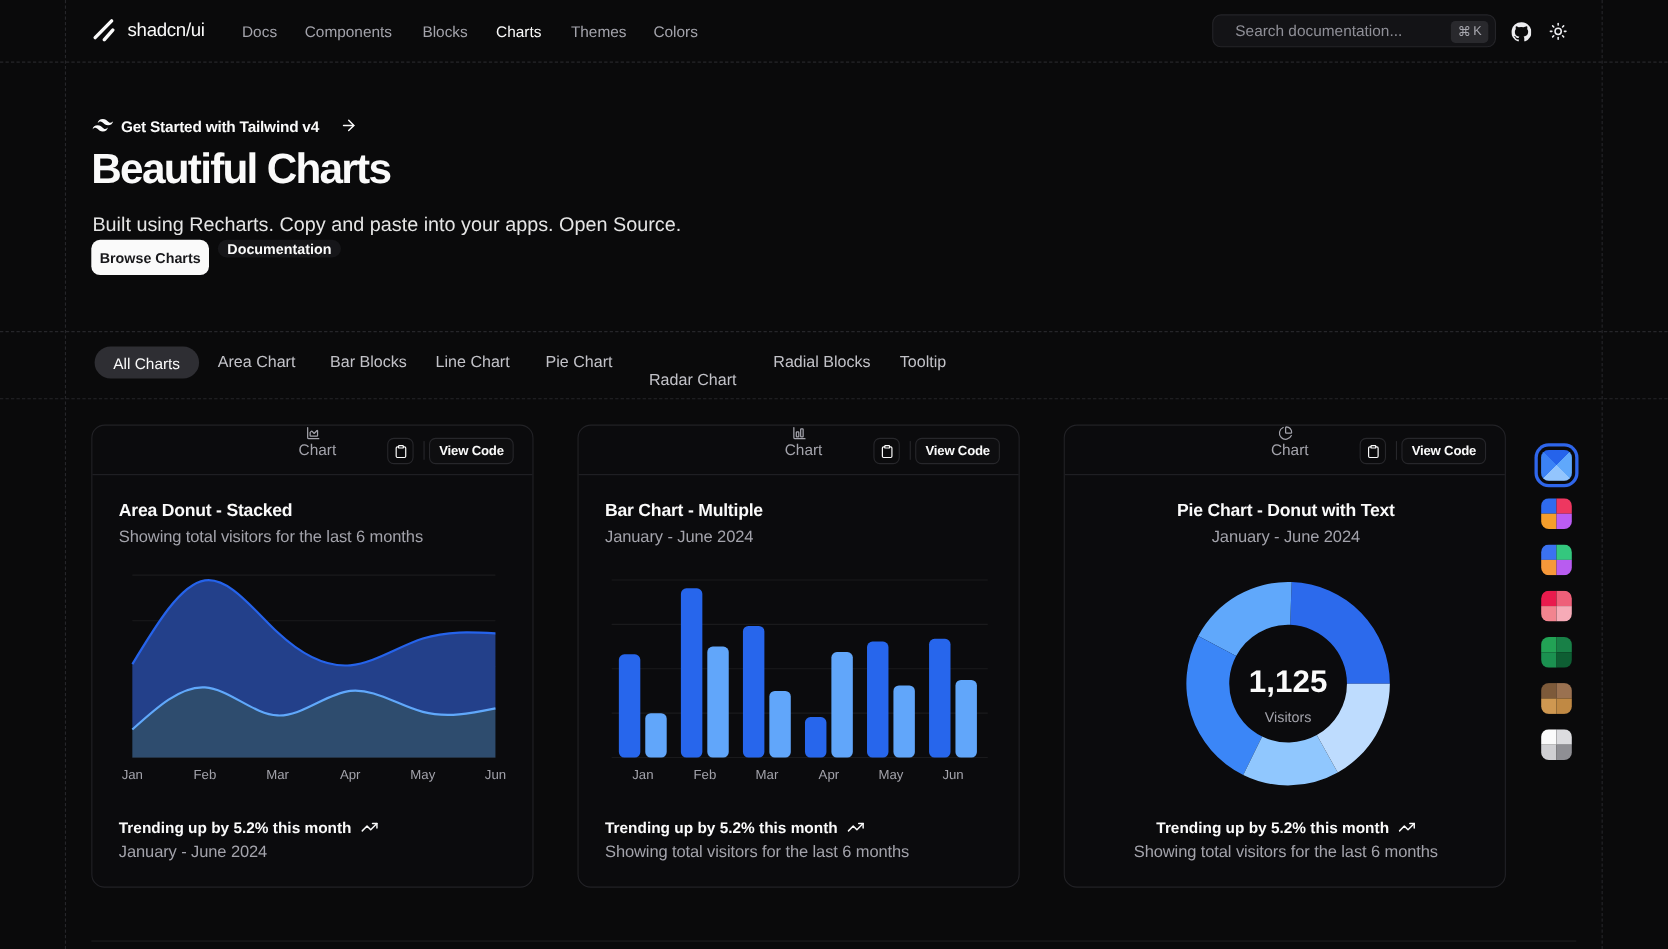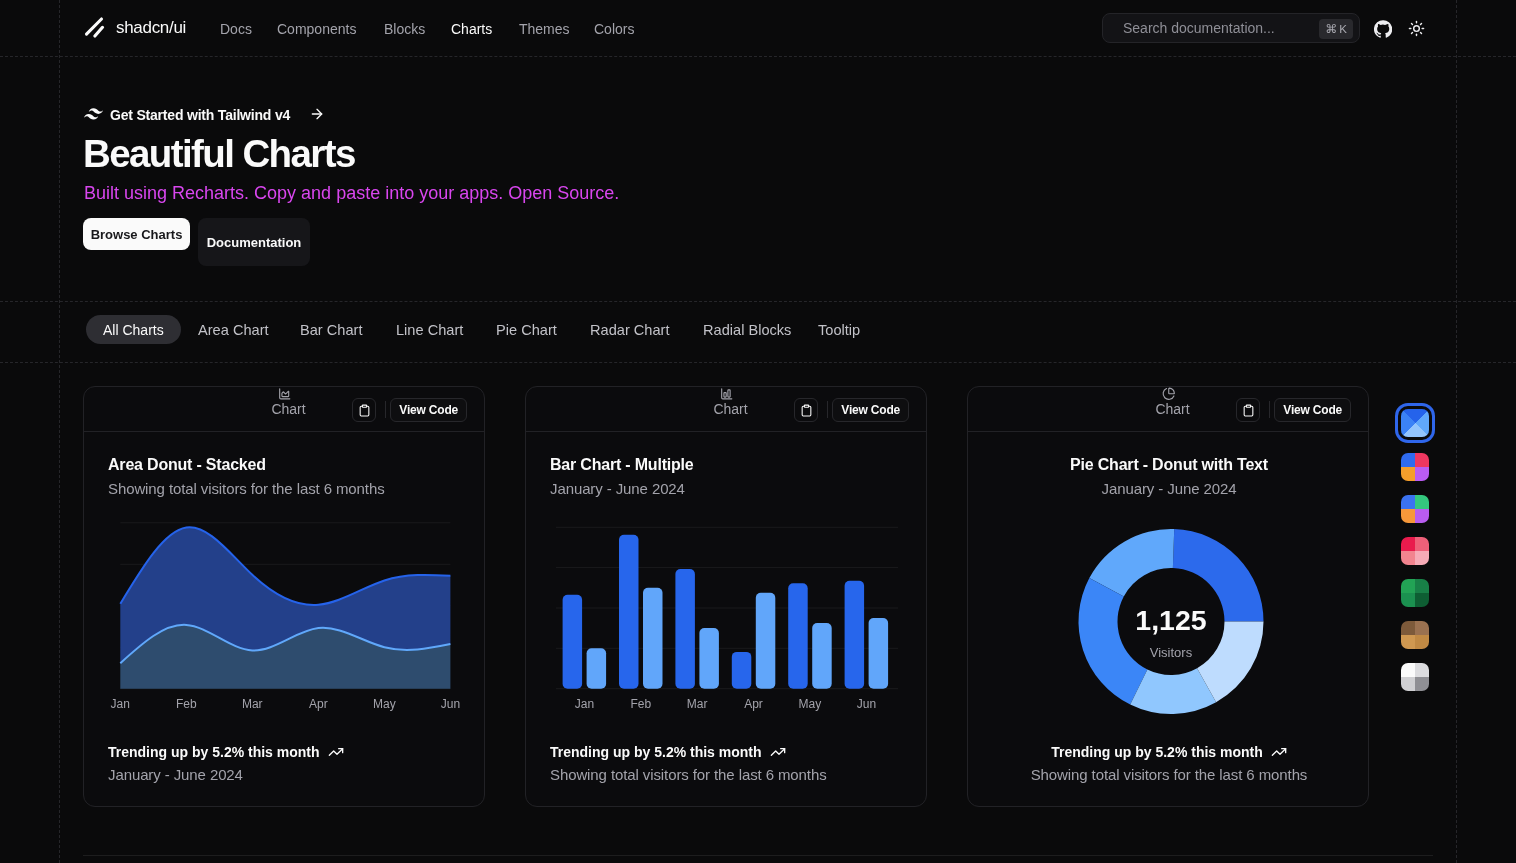--- a/index.html
+++ b/index.html
@@ -67,32 +67,32 @@
 
 <svg class="abs" style="left:84px;top:108px;" width="19" height="12" viewBox="0 0 54 33" fill="#fafafa">
     <path d="M27 0c-7.2 0-11.7 3.6-13.5 10.8 2.7-3.6 5.85-4.95 9.45-4.05 2.054.513 3.522 2.004 5.147 3.653C30.744 13.09 33.808 16.2 40.5 16.2c7.2 0 11.7-3.6 13.5-10.8-2.7 3.6-5.85 4.95-9.45 4.05-2.054-.513-3.522-2.004-5.147-3.653C36.756 3.11 33.692 0 27 0zM13.5 16.2C6.3 16.2 1.8 19.8 0 27c2.7-3.6 5.85-4.95 9.45-4.05 2.054.514 3.522 2.004 5.147 3.653C17.244 29.29 20.308 32.4 27 32.4c7.2 0 11.7-3.6 13.5-10.8-2.7 3.6-5.85 4.95-9.45 4.05-2.054-.513-3.522-2.004-5.147-3.653C23.256 19.31 20.192 16.2 13.5 16.2z"></path>
   </svg>
 <div class="abs" style="left:110px;top:107px;font-size:14px;letter-spacing:-0.2px;font-weight:700;color:#fafafa;">Get Started with Tailwind v4</div>
 <svg class="abs" style="left:309px;top:106px;" width="16" height="16" viewBox="0 0 24 24" fill="none" stroke="#fafafa" stroke-width="2" stroke-linecap="round" stroke-linejoin="round">
     <path d="M5 12h14"></path>
     <path d="m12 5 7 7-7 7"></path>
   </svg>
 <div class="abs" style="left:83px;top:132px;font-size:38.5px;font-weight:700;color:#fafafa;letter-spacing:-1.6px;">Beautiful Charts</div>
-<div class="abs" style="left:84px;top:183px;font-size:18px;color:#d946ef;">Built using Recharts. Copy and paste into your apps. Open Source.</div>
+<div class="abs" style="left:84px;top:194px;font-size:18px;color:#e5e5e5;">Built using Recharts. Copy and paste into your apps. Open Source.</div>
 <div class="abs" style="left:83px;top:218px;width:107px;height:32px;background:#fafafa;border-radius:8px;display:flex;align-items:center;justify-content:center;font-size:13px;font-weight:700;color:#18181b;">Browse Charts</div>
-<div class="abs" style="left:198px;top:218px;width:112px;height:48px;background:#161619;border-radius:8px;display:flex;align-items:center;justify-content:center;font-size:13px;font-weight:700;color:#fafafa;">Documentation</div>
+<div class="abs" style="left:198px;top:218px;width:112px;height:16px;background:#161619;border-radius:8px;display:flex;align-items:center;justify-content:center;font-size:13px;font-weight:700;color:#fafafa;">Documentation</div>
 
 <div class="abs" style="left:0;top:301px;width:1516px;height:62px;border-top:1px dashed #26262a;border-bottom:1px dashed #26262a;"></div>
 <div class="abs" style="left:86px;top:315px;height:29px;background:#2e2e33;border-radius:15px;padding:0 17px;display:flex;align-items:center;font-size:14px;font-weight:500;color:#fafafa;">All Charts</div>
 <div class="abs" style="top:322px;left:0;font-size:14.6px;color:#c2c2c8;width:100%;height:20px;">
   <span class="abs" style="left:198px;">Area Chart</span>
-    <span class="abs" style="left:300px;">Bar Chart</span>
+    <span class="abs" style="left:300px;">Bar Blocks</span>
     <span class="abs" style="left:396px;">Line Chart</span>
     <span class="abs" style="left:496px;">Pie Chart</span>
-    <span class="abs" style="left:590px;">Radar Chart</span>
+    <span class="abs" style="left:590px;margin-top:16px;">Radar Chart</span>
     <span class="abs" style="left:703px;">Radial Blocks</span>
     <span class="abs" style="left:818px;">Tooltip</span>
 </div>
 
 <div class="card" style="left:83px;">
   <div class="chead">
     <svg width="13.5" height="13.5" viewBox="0 0 24 24" fill="none" stroke="#a3a3ab" stroke-width="2" stroke-linecap="round" stroke-linejoin="round">
         <path d="M3 3v16a2 2 0 0 0 2 2h16"></path>
         <path d="M7 11.207a.5.5 0 0 1 .146-.353l2-2a.5.5 0 0 1 .708 0l3.292 3.292a.5.5 0 0 0 .708 0l4.292-4.292a.5.5 0 0 1 .854.353V16a1 1 0 0 1-1 1H8a1 1 0 0 1-1-1z"></path>
       </svg>

